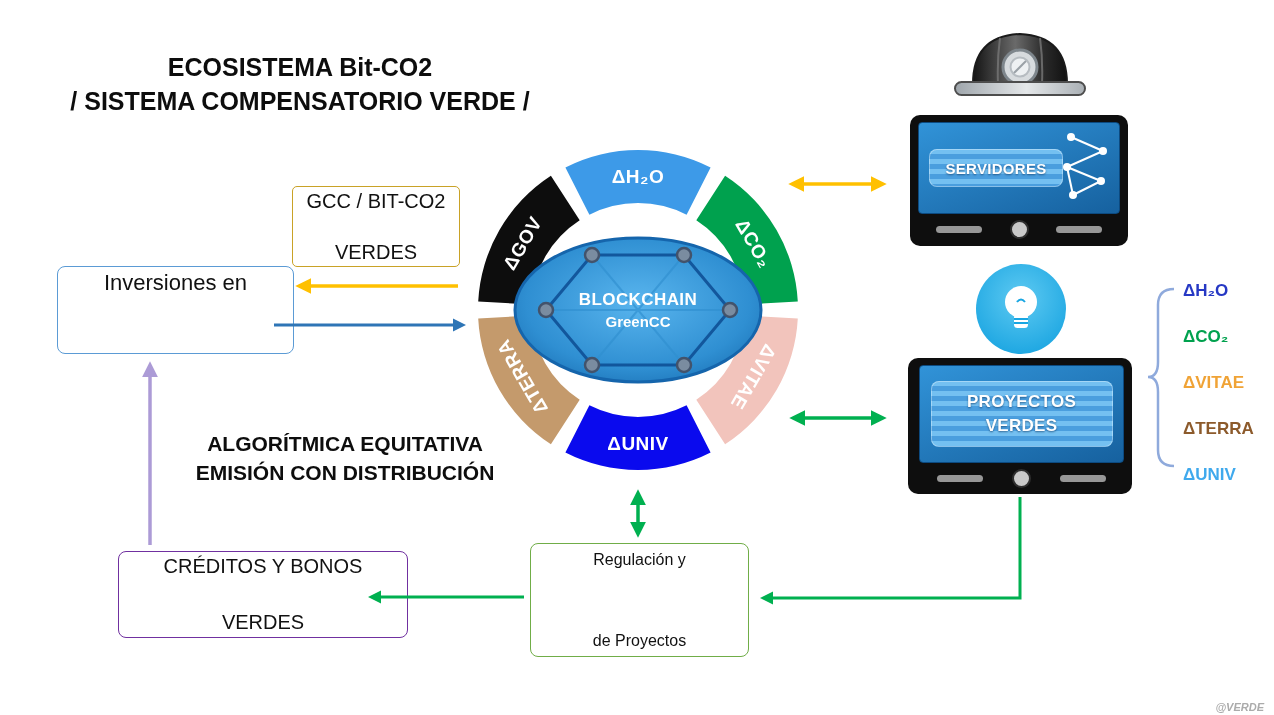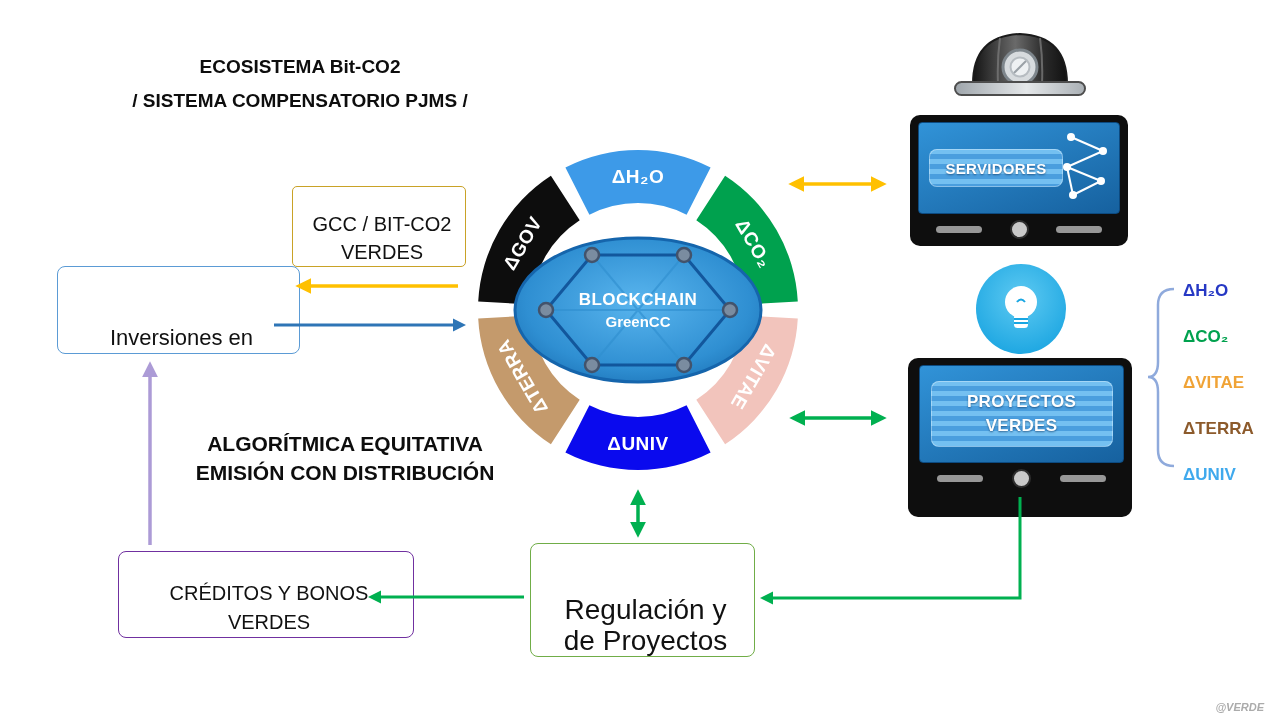--- a/index.html
+++ b/index.html
@@ -4,31 +4,31 @@
 <style>
   html,body { margin:0; padding:0; background:#fff; }
   #page {
     position:relative; width:1274px; height:715px; background:#ffffff;
     font-family:"Liberation Sans","DejaVu Sans",sans-serif; overflow:hidden;
   }
   .abs { position:absolute; }
 
   
   .title { left:40px; top:50px; width:520px; text-align:center;
-           font-size:19px; font-weight:700; color:#0d0d0d; line-height:34px; }
+           font-size:25px; font-weight:700; color:#0d0d0d; line-height:34px; }
 
   
   .box { position:absolute; background:#fff; border:1.6px solid #888; border-radius:8px;
-         display:flex; flex-direction:column; align-items:center; justify-content:flex-end;
-         text-align:center; color:#111;padding-left:6px; }
+         display:flex; flex-direction:column; align-items:center; justify-content:space-between;
+         text-align:center; color:#111; }
   .box div { width:100%; }
   .box-tokens { left:292px; top:186px; width:166px; height:79px; font-size:20px; line-height:28px; border-radius:5px; }
   .box-inv    { left:33px;  top:266px; width:235px; height:86px; font-size:22px; line-height:31px; }
   .box-cred   { left:70px;  top:551px; width:288px; height:85px; font-size:20px; line-height:29px; }
-  .box-reg    { left:530px; top:543px; width:217px; height:112px; font-size:28px; line-height:31px; }
+  .box-reg    { left:530px; top:543px; width:217px; height:112px; font-size:16px; line-height:31px; }
 
   .emission { left:188px; top:429px; width:314px; text-align:center;
               font-size:21px; font-weight:700; color:#0d0d0d; line-height:29px; }
 
   
   .seg-label { font-family:"Liberation Sans","DejaVu Sans",sans-serif; font-weight:700;
                font-size:19px; fill:#ffffff; letter-spacing:.5px; text-anchor:middle; }
   .bc-title  { font-weight:700; font-size:17px; fill:#fff; text-anchor:middle; letter-spacing:.4px; }
   .bc-sub    { font-weight:700; font-size:15px; fill:#fff; text-anchor:middle; }
 
@@ -60,21 +60,21 @@
   svg { display:block; }
   .overlay { position:absolute; left:0; top:0; pointer-events:none; }
 </style>
 </head>
 <body>
 
 <div id="page">
 
   <div class="abs title">
     <div>ECOSISTEMA Bit-CO2</div>
-    <div>/ SISTEMA COMPENSATORIO PJMS /</div>
+    <div>/ SISTEMA COMPENSATORIO VERDE /</div>
   </div>
 
   <div class="box box-tokens" style="border-color: rgb(201, 162, 39);">
     <div>GCC / BIT-CO2</div>
     <div>VERDES</div>
   </div>
 
   <div class="box box-inv" style="border-color: rgb(91, 155, 213); margin-left: 24px;">
     <div>Inversiones en</div>
   </div>
@@ -191,21 +191,21 @@
       </radialGradient>
     </defs>
     <circle cx="47" cy="47" r="45" fill="url(#gBulb)"></circle>
     <circle cx="47" cy="40" r="16" fill="#ffffff"></circle>
     <rect x="40" y="52" width="14" height="14" rx="3.5" fill="#ffffff"></rect>
     <line x1="40" y1="57" x2="54" y2="57" stroke="#18a6e2" stroke-width="2"></line>
     <line x1="40" y1="61" x2="54" y2="61" stroke="#18a6e2" stroke-width="2"></line>
     <path d="M 43 40 q 4 -5 8 0" stroke="#18a6e2" stroke-width="2" fill="none"></path>
   </svg>
 
-  <div class="monitor" style="left:908px; top:358px; width:224px; height:159px;padding-left:11px;">
+  <div class="monitor" style="left:908px; top:358px; width:224px; height:136px;padding-left:11px;">
     <div class="screen" style="height:98px;">
       <div class="banner banner-proy">
         <div>PROYECTOS</div>
         <div>VERDES</div>
       </div>
     </div>
     <div class="bezel">
       <span class="pill"></span>
       <span class="power"></span>
       <span class="pill"></span>

